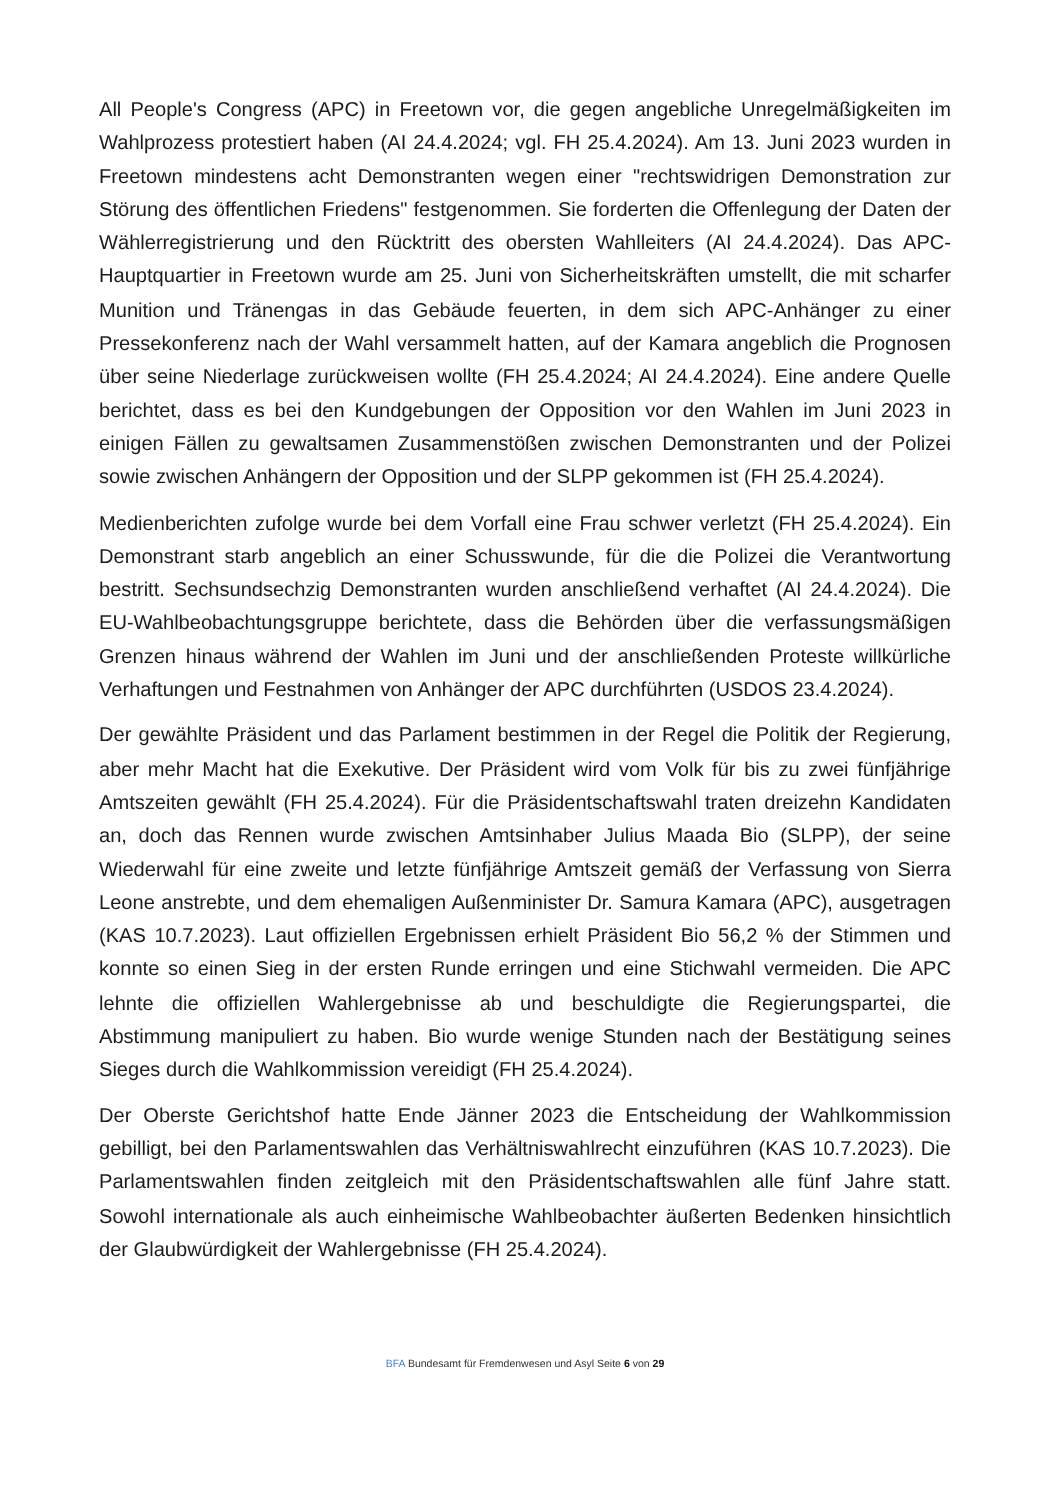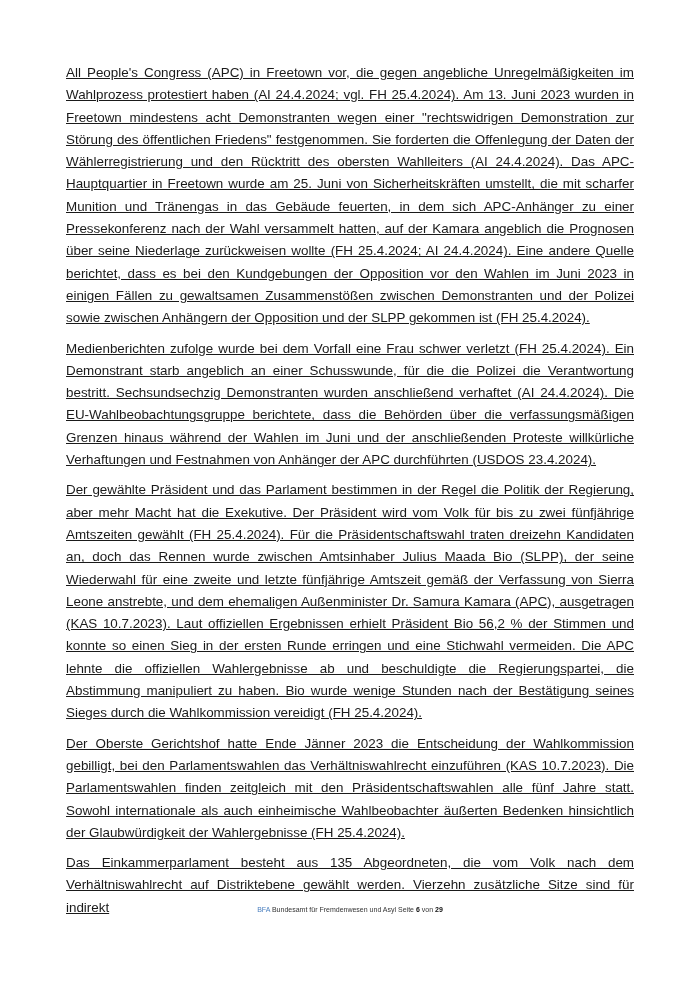--- a/index.html
+++ b/index.html
@@ -13,21 +13,20 @@
       position: relative;
       overflow: hidden;
       font-family: "Liberation Sans", sans-serif;
       color: #1a1a1a;
     }
     .page {
       position: absolute;
       left: 66px;
       top: 62px;
       width: 568px;
-      text-decoration: underline;
     }
     .para {
       margin: 0 0 8px 0;
       font-size: 13.4px;
       line-height: 22.3px;
       text-align: justify;
       hyphens: none;
     }
     .footer {
       position: absolute;
@@ -48,21 +47,20 @@
     }
   </style>
 </head>
 <body>
 
 <div class="page">
   <p class="para">All People's Congress (APC) in Freetown vor, die gegen angebliche Unregelmäßigkeiten im Wahlprozess protestiert haben (AI 24.4.2024; vgl. FH 25.4.2024). Am 13. Juni 2023 wurden in Freetown mindestens acht Demonstranten wegen einer "rechtswidrigen Demonstration zur Störung des öffentlichen Friedens" festgenommen. Sie forderten die Offenlegung der Daten der Wählerregistrierung und den Rücktritt des obersten Wahlleiters (AI 24.4.2024). Das APC-Hauptquartier in Freetown wurde am 25. Juni von Sicherheitskräften umstellt, die mit scharfer Munition und Tränengas in das Gebäude feuerten, in dem sich APC-Anhänger zu einer Pressekonferenz nach der Wahl versammelt hatten, auf der Kamara angeblich die Prognosen über seine Niederlage zurückweisen wollte (FH 25.4.2024; AI 24.4.2024). Eine andere Quelle berichtet, dass es bei den Kundgebungen der Opposition vor den Wahlen im Juni 2023 in einigen Fällen zu gewaltsamen Zusammenstößen zwischen Demonstranten und der Polizei sowie zwischen Anhängern der Opposition und der SLPP gekommen ist (FH 25.4.2024).</p>
   <p class="para">Medienberichten zufolge wurde bei dem Vorfall eine Frau schwer verletzt (FH 25.4.2024). Ein Demonstrant starb angeblich an einer Schusswunde, für die die Polizei die Verantwortung bestritt. Sechsundsechzig Demonstranten wurden anschließend verhaftet (AI 24.4.2024). Die EU-Wahlbeobachtungsgruppe berichtete, dass die Behörden über die verfassungsmäßigen Grenzen hinaus während der Wahlen im Juni und der anschließenden Proteste willkürliche Verhaftungen und Festnahmen von Anhänger der APC durchführten (USDOS 23.4.2024).</p>
   <p class="para">Der gewählte Präsident und das Parlament bestimmen in der Regel die Politik der Regierung, aber mehr Macht hat die Exekutive. Der Präsident wird vom Volk für bis zu zwei fünfjährige Amtszeiten gewählt (FH 25.4.2024). Für die Präsidentschaftswahl traten dreizehn Kandidaten an, doch das Rennen wurde zwischen Amtsinhaber Julius Maada Bio (SLPP), der seine Wiederwahl für eine zweite und letzte fünfjährige Amtszeit gemäß der Verfassung von Sierra Leone anstrebte, und dem ehemaligen Außenminister Dr. Samura Kamara (APC), ausgetragen (KAS 10.7.2023). Laut offiziellen Ergebnissen erhielt Präsident Bio 56,2 % der Stimmen und konnte so einen Sieg in der ersten Runde erringen und eine Stichwahl vermeiden. Die APC lehnte die offiziellen Wahlergebnisse ab und beschuldigte die Regierungspartei, die Abstimmung manipuliert zu haben. Bio wurde wenige Stunden nach der Bestätigung seines Sieges durch die Wahlkommission vereidigt (FH 25.4.2024).</p>
   <p class="para">Der Oberste Gerichtshof hatte Ende Jänner 2023 die Entscheidung der Wahlkommission gebilligt, bei den Parlamentswahlen das Verhältniswahlrecht einzuführen (KAS 10.7.2023). Die Parlamentswahlen finden zeitgleich mit den Präsidentschaftswahlen alle fünf Jahre statt. Sowohl internationale als auch einheimische Wahlbeobachter äußerten Bedenken hinsichtlich der Glaubwürdigkeit der Wahlergebnisse (FH 25.4.2024).</p>
-  <p class="para" style="text-align-last:justify;">Das Einkammerparlament besteht aus 135 Abgeordneten, die vom Volk nach dem Verhältniswahlrecht auf Distriktebene gewählt werden. Vierzehn zusätzliche Sitze sind für indirekt</p>
 </div>
 
 <div class="footer">
   <span class="brand" style="color: rgb(74, 127, 191);">BFA</span>
   <span>Bundesamt für Fremdenwesen und Asyl</span>
   <span>Seite</span>
   <b>6</b>
   <span>von</span>
   <b>29</b>
 </div>

